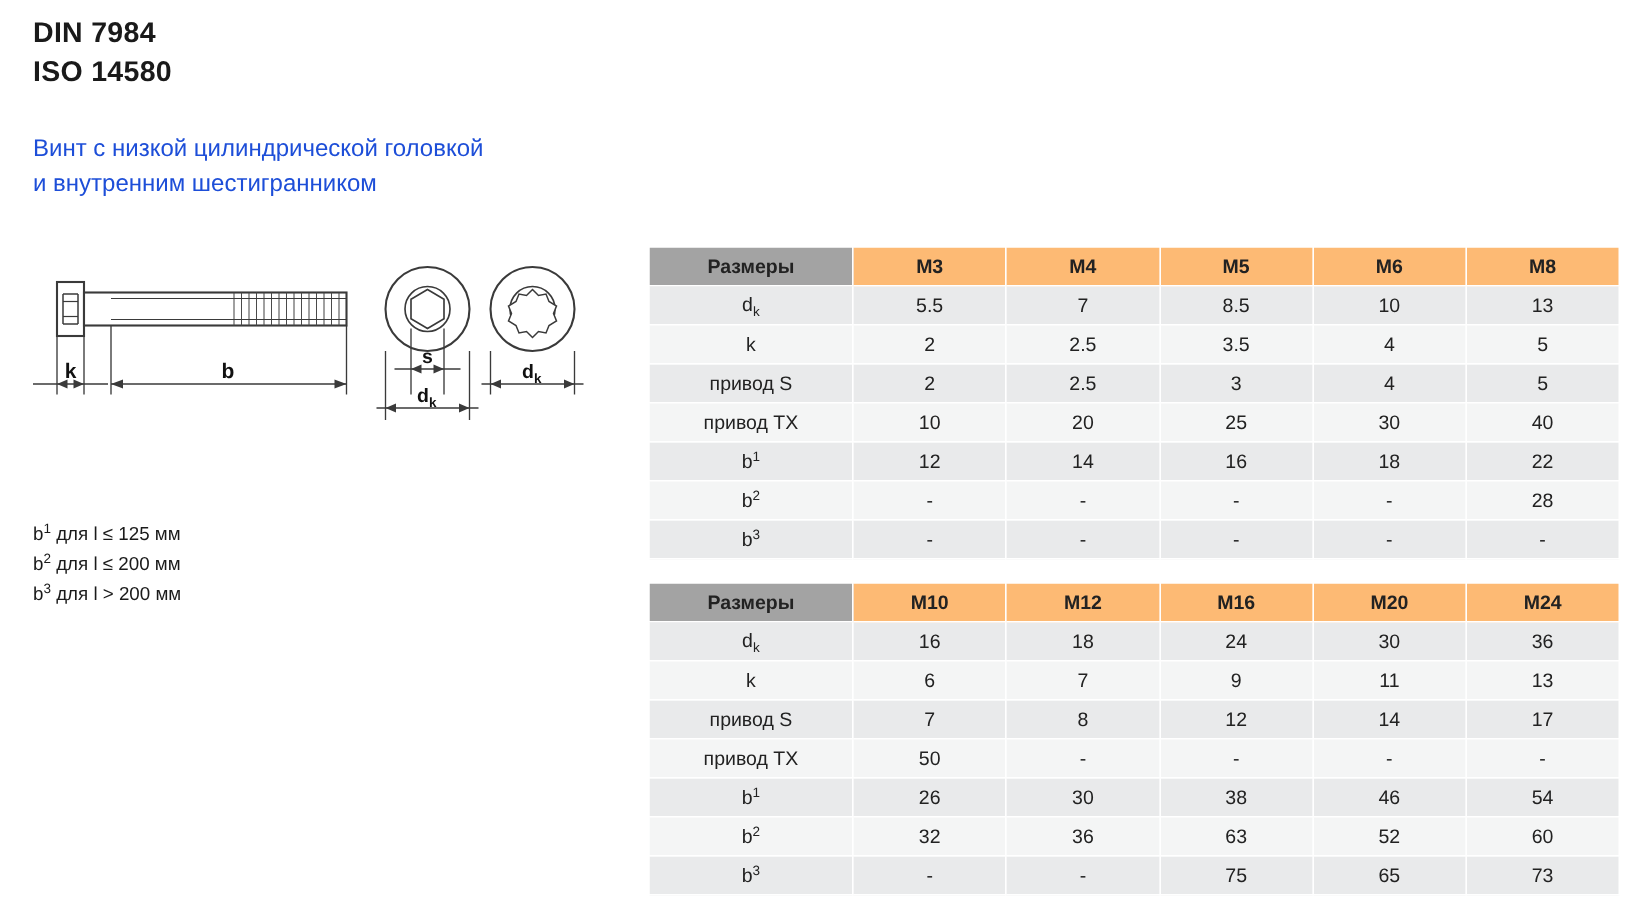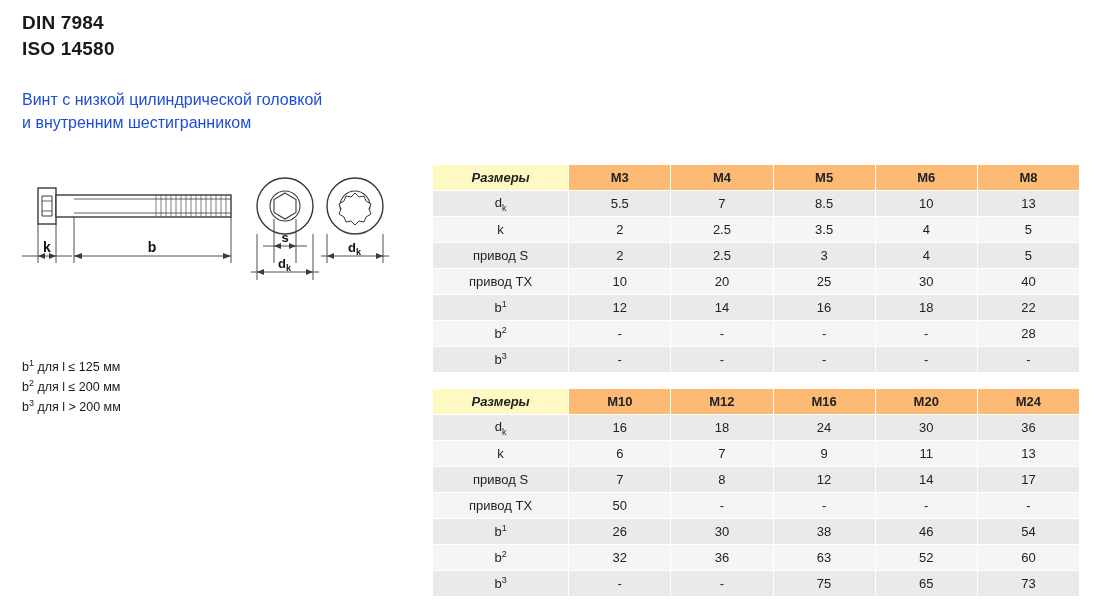--- a/index.html
+++ b/index.html
@@ -45,21 +45,21 @@
   .drawing {
     position: absolute;
     left: 8px;
     top: 168px;
     width: 410px;
     height: 140px;
   }
   .notes {
     position: absolute;
     left: 22px;
-    top: 355px;
+    top: 344px;
     font-size: 12.5px;
     line-height: 16px;
     color: #1a1a1a;
   }
   .notes sup {
     font-size: 9px;
     vertical-align: super;
   }
 
   
@@ -96,22 +96,21 @@
     background: #e9eaeb;
   }
   table.spec tbody tr:nth-child(even) td {
     background: #f4f5f5;
   }
   table.spec td.rowlabel,
   table.spec th.rowlabel {
     background-color: inherit;
   }
   table.spec thead th:first-child {
-    background: #fef9c3;
-    font-style: italic;
+    background: #a3a3a3;
   }
   .sub {
     font-size: 9px;
     vertical-align: sub;
   }
   .sup {
     font-size: 9px;
     vertical-align: super;
   }
   

